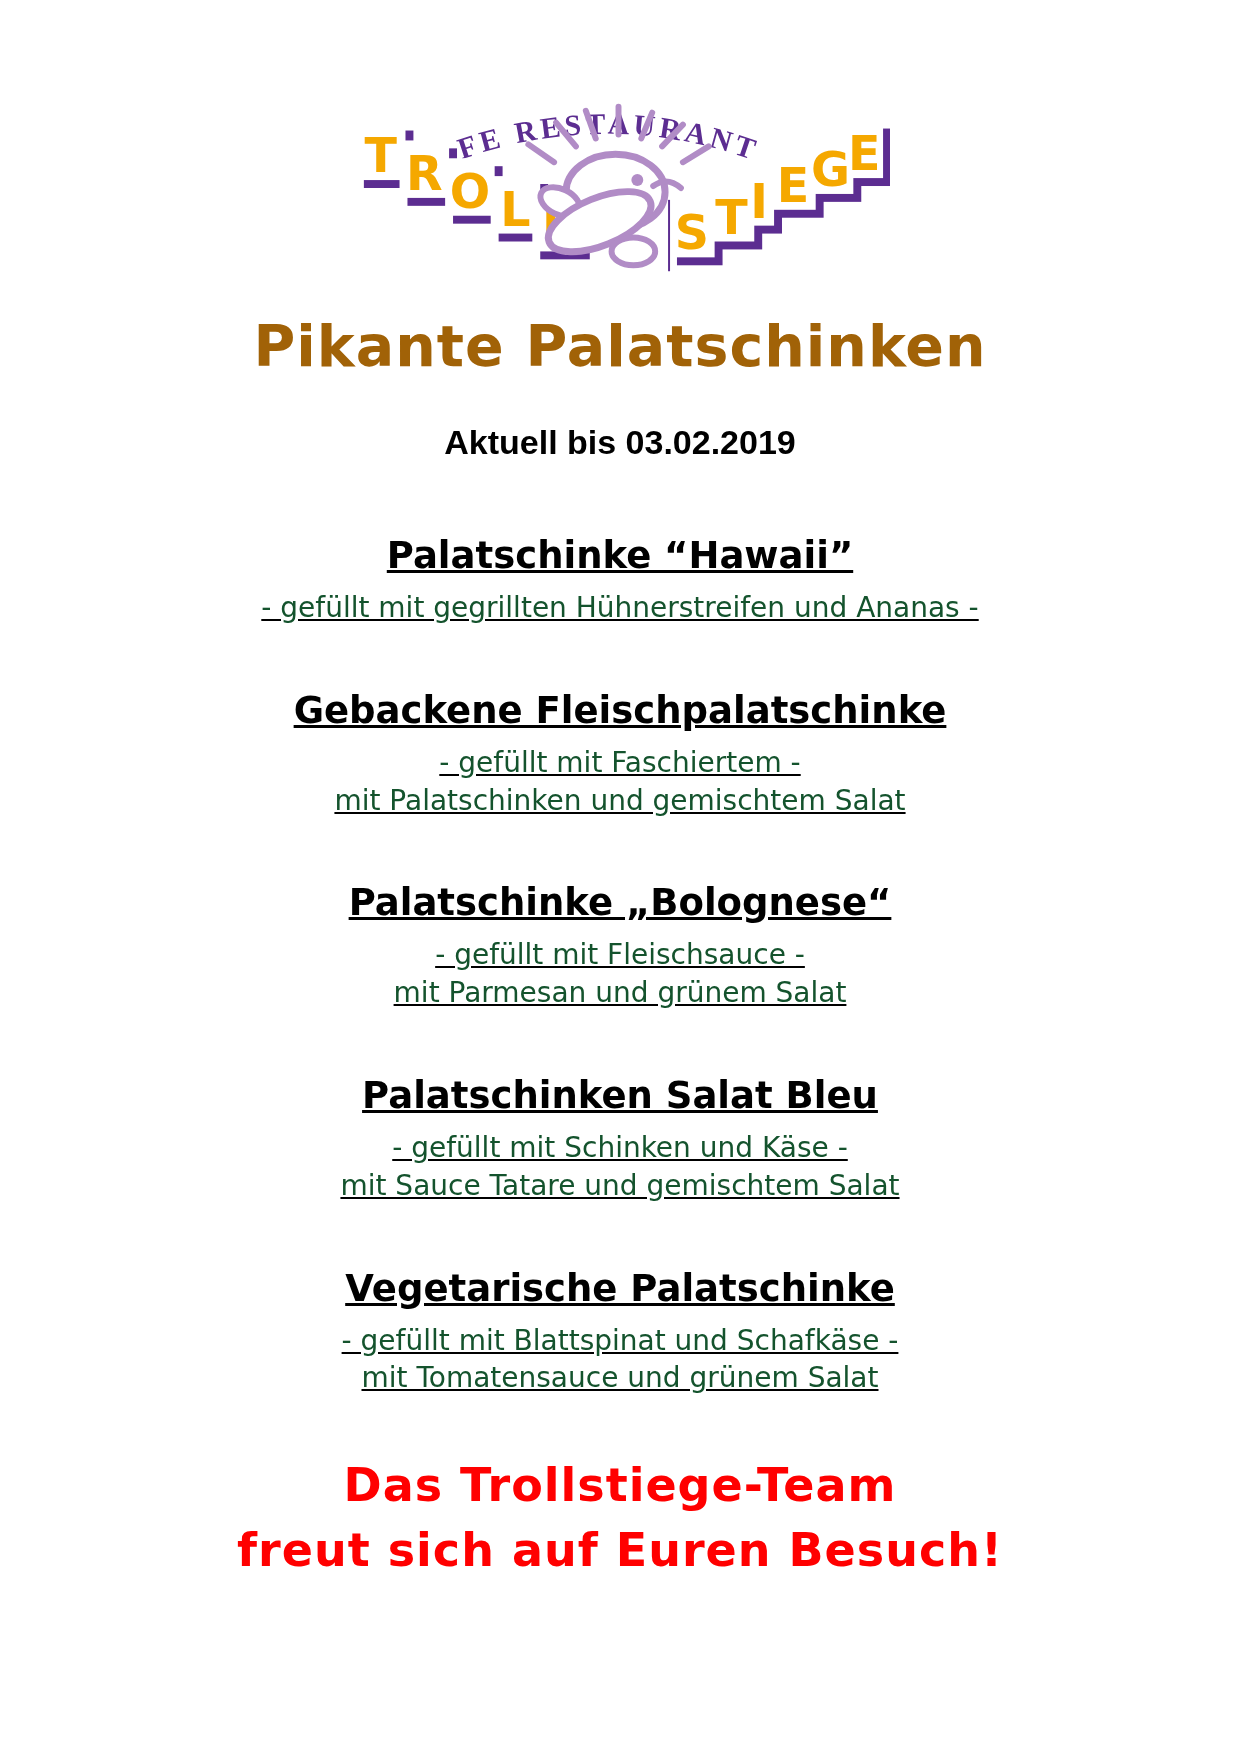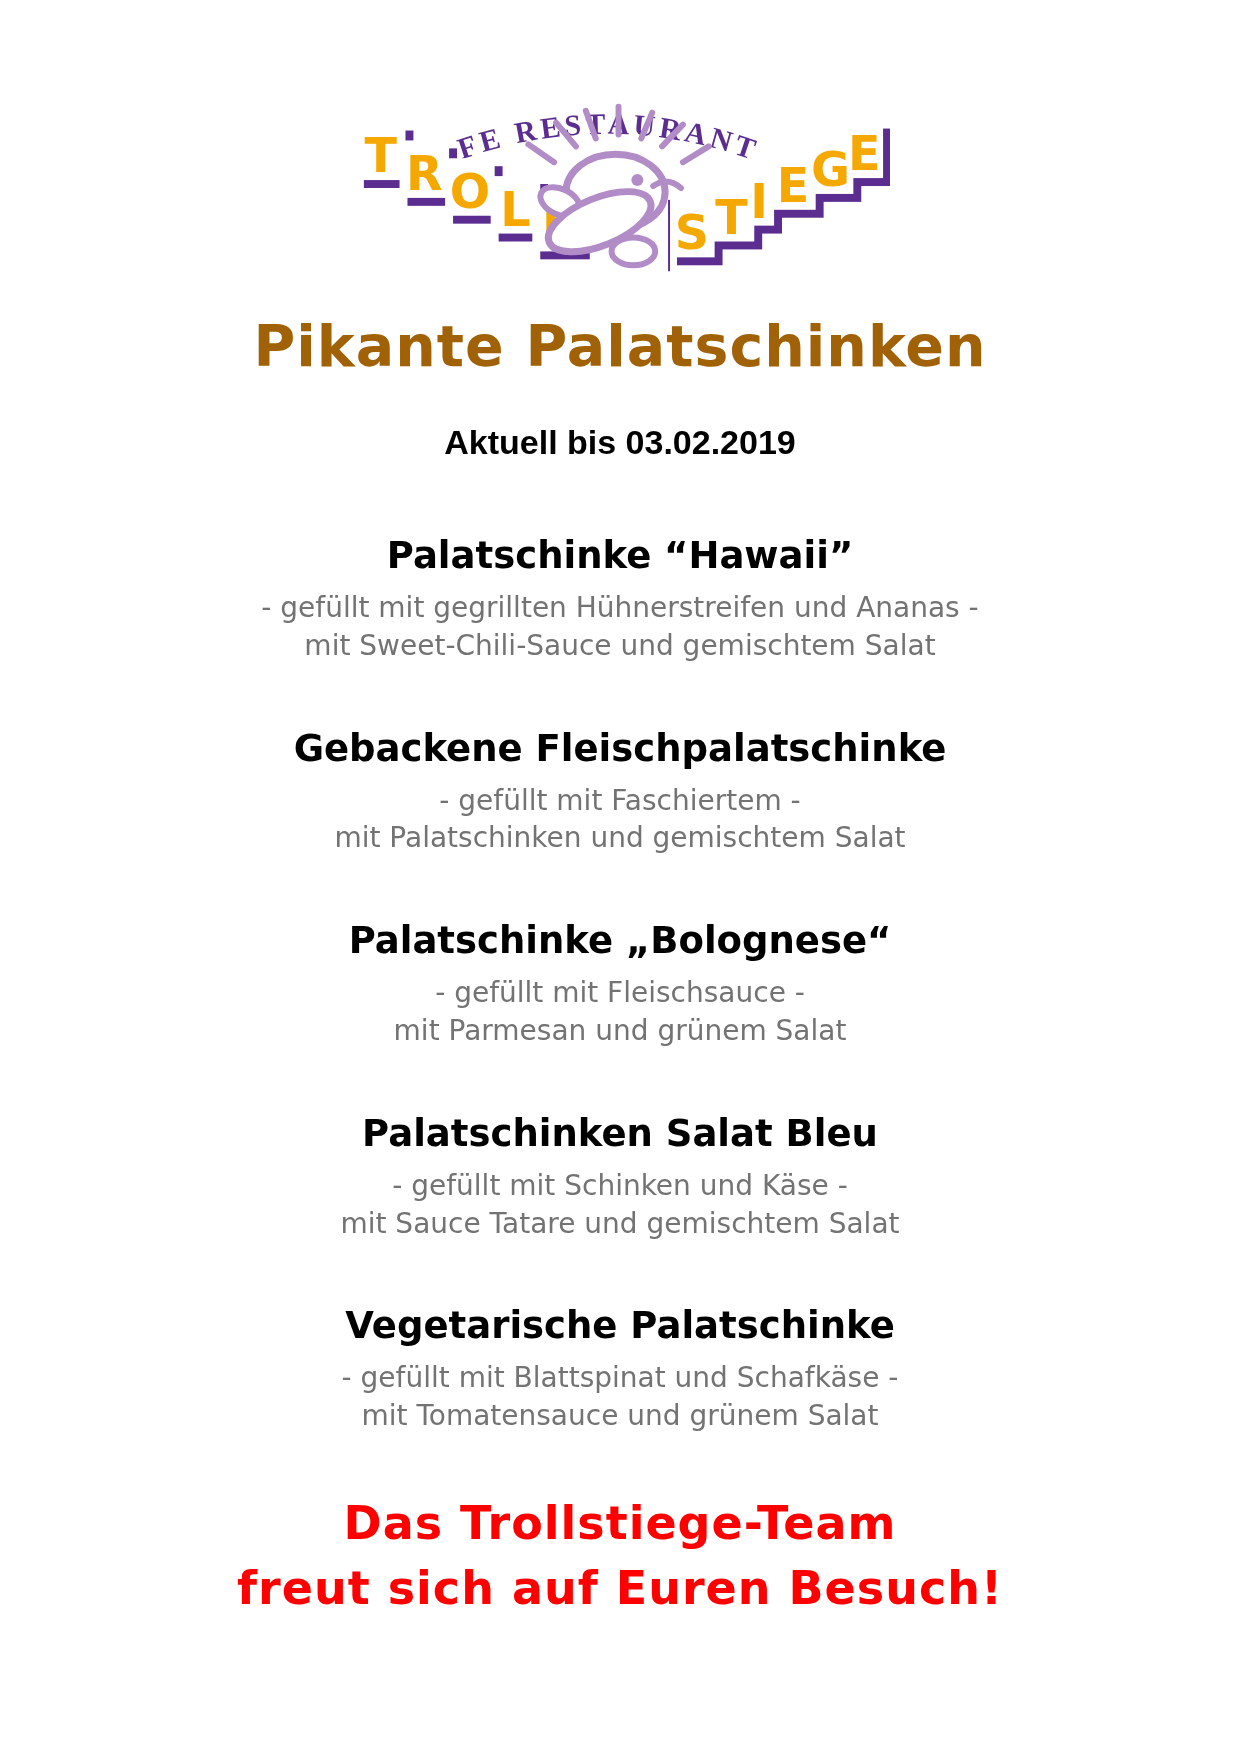--- a/index.html
+++ b/index.html
@@ -44,31 +44,32 @@
     font-size: 34px;
     font-weight: bold;
     color: #000000;
     font-family: "Liberation Sans", sans-serif;
   }
   .menu {
     margin-top: 72px;
     display: flex;
     flex-direction: column;
     gap: 62px;
+    text-decoration: underline;
   }
   .menu-item { }
   .item-name {
     font-size: 37px;
     font-weight: bold;
     color: #000000;
     margin: 0 0 12px 0;
   }
   .item-line {
     font-size: 28px;
-    color: #737373;
+    color: #14532d;
     line-height: 1.35;
   }
   .footer {
     margin-top: 56px;
     font-size: 46px;
     font-weight: bold;
     line-height: 1.42;
     letter-spacing: 1px;
   }
 </style>
@@ -162,21 +163,20 @@
 
   <div class="title" style="color:#a16207">Pikante Palatschinken</div>
 
   <div class="subtitle">Aktuell bis 03.02.2019</div>
 
   <div class="menu">
 
     <div class="menu-item">
       <div class="item-name">Palatschinke “Hawaii”</div>
       <div class="item-line">- gefüllt mit gegrillten Hühnerstreifen und Ananas -</div>
-      <div class="item-line">mit Sweet-Chili-Sauce und gemischtem Salat</div>
     </div>
 
     <div class="menu-item">
       <div class="item-name">Gebackene Fleischpalatschinke</div>
       <div class="item-line">- gefüllt mit Faschiertem -</div>
       <div class="item-line">mit Palatschinken und gemischtem Salat</div>
     </div>
 
     <div class="menu-item">
       <div class="item-name">Palatschinke „Bolognese“</div>

